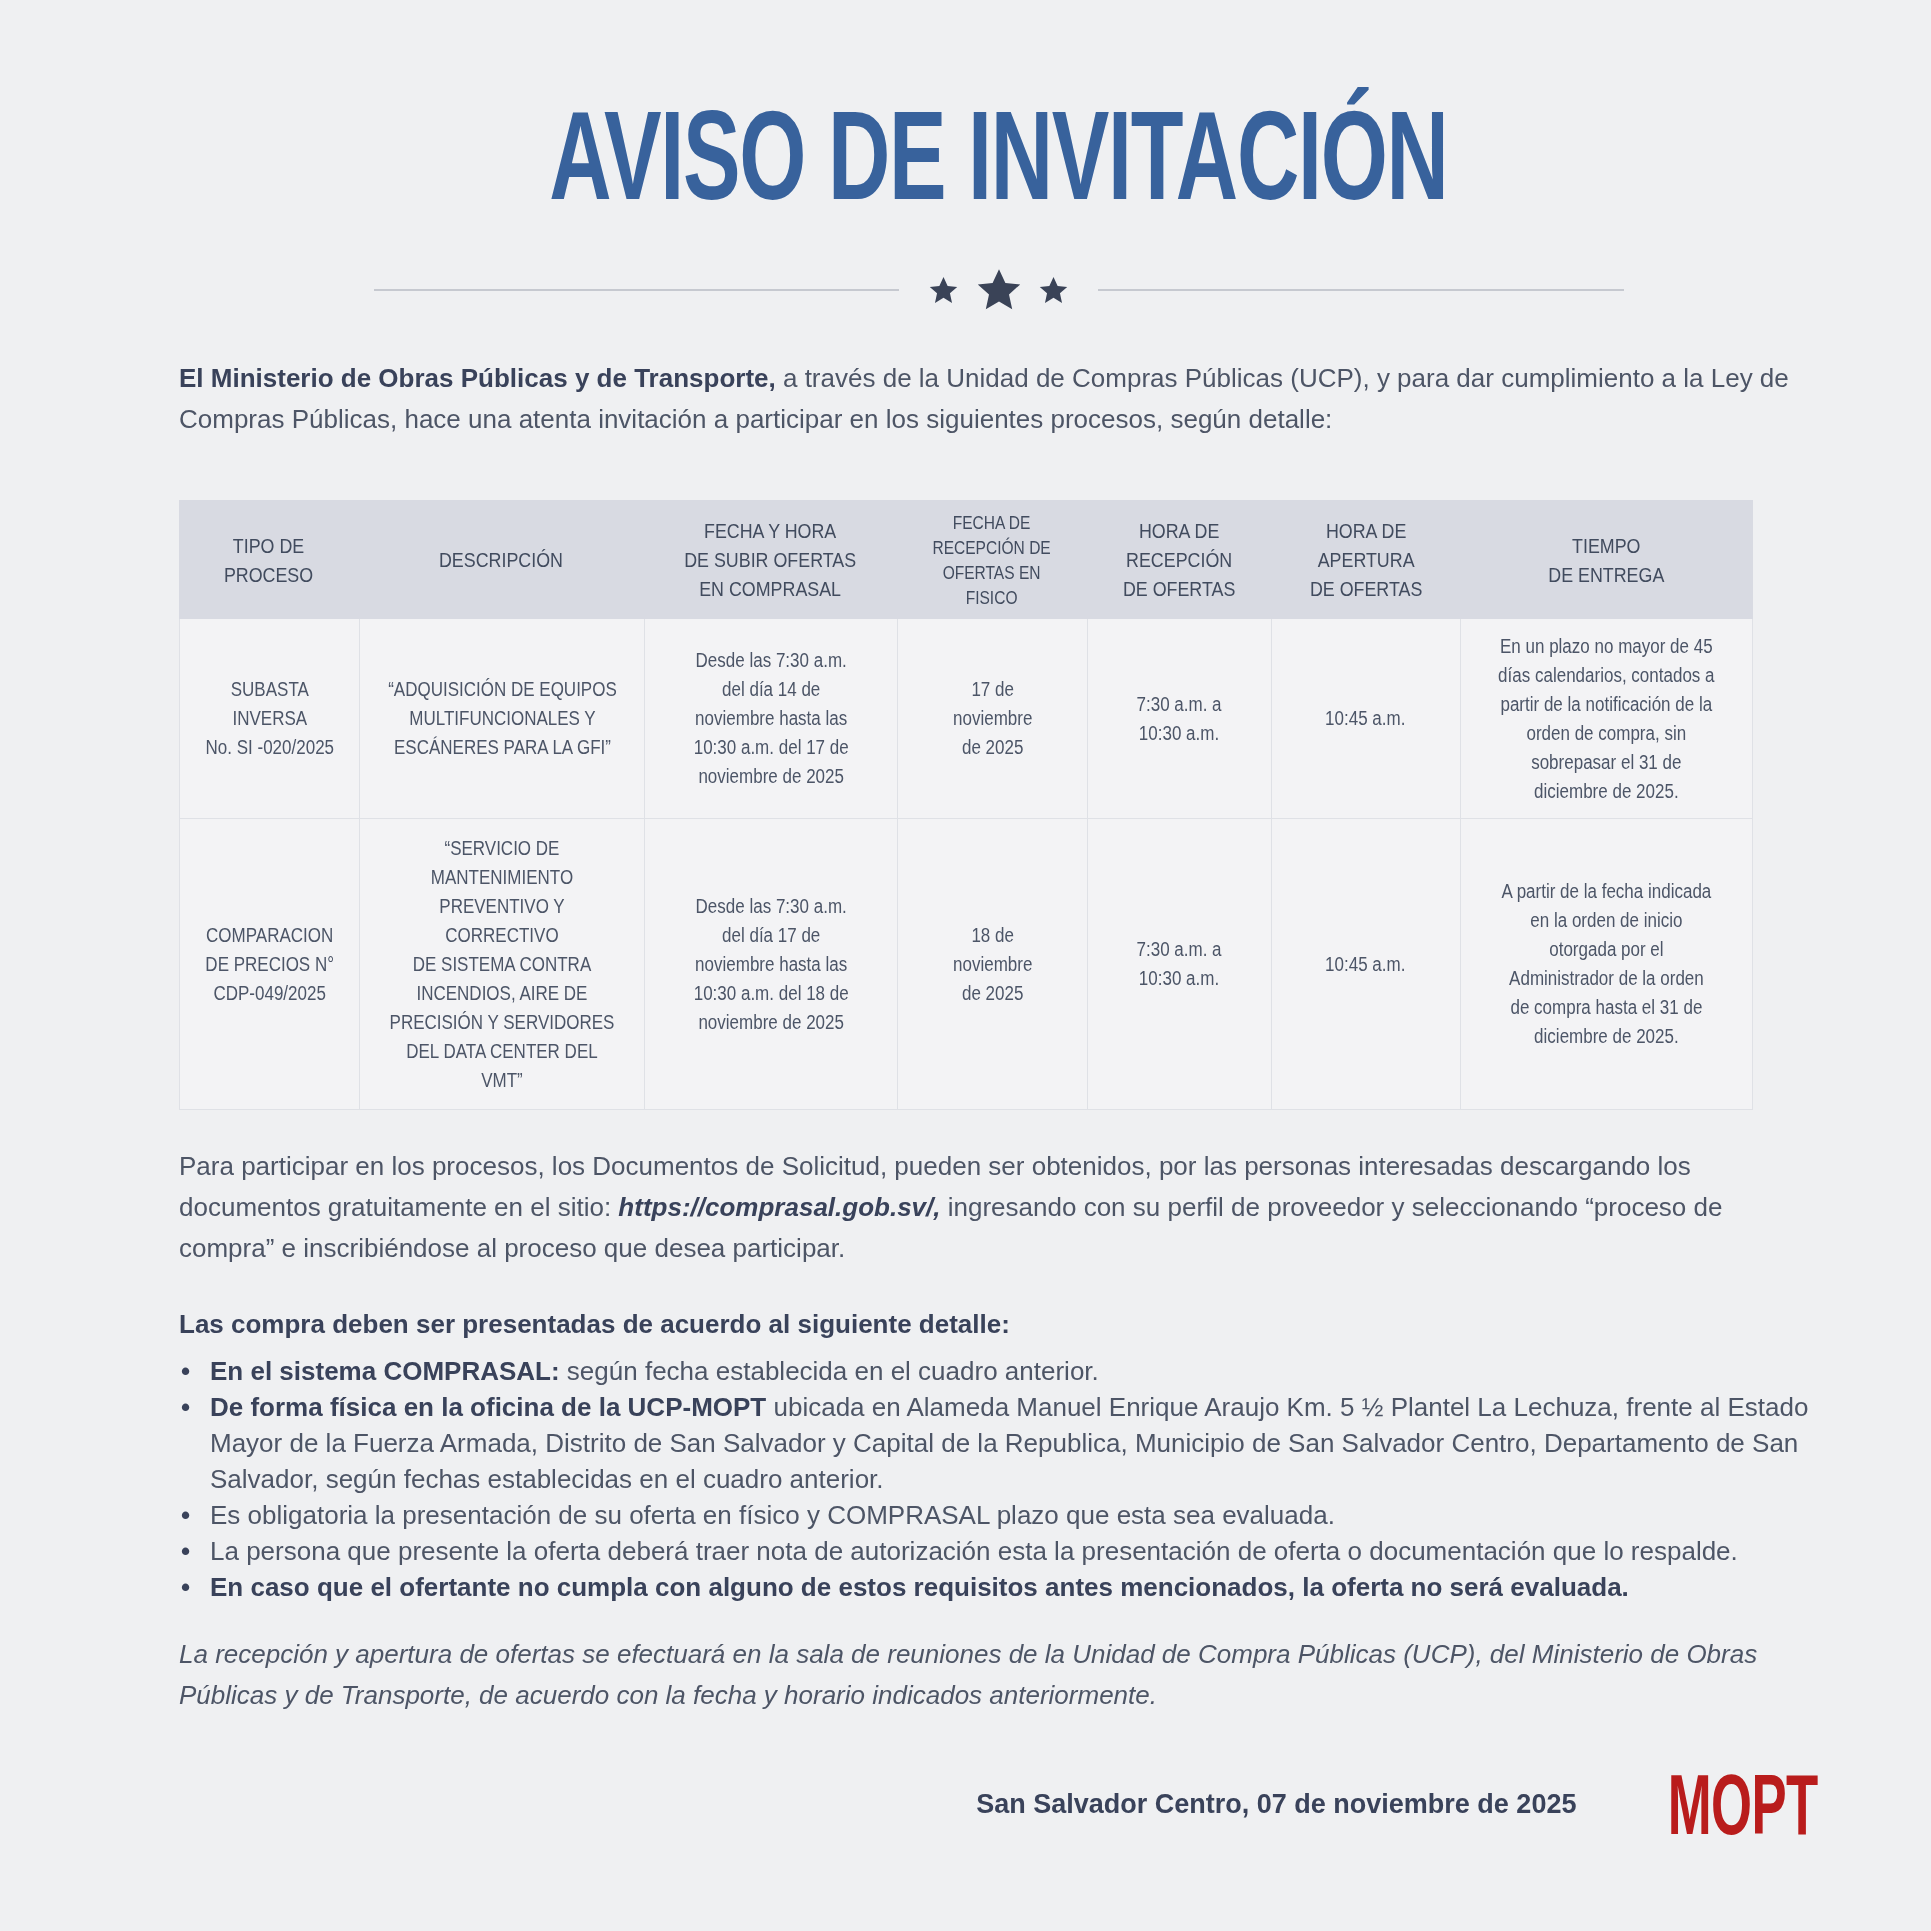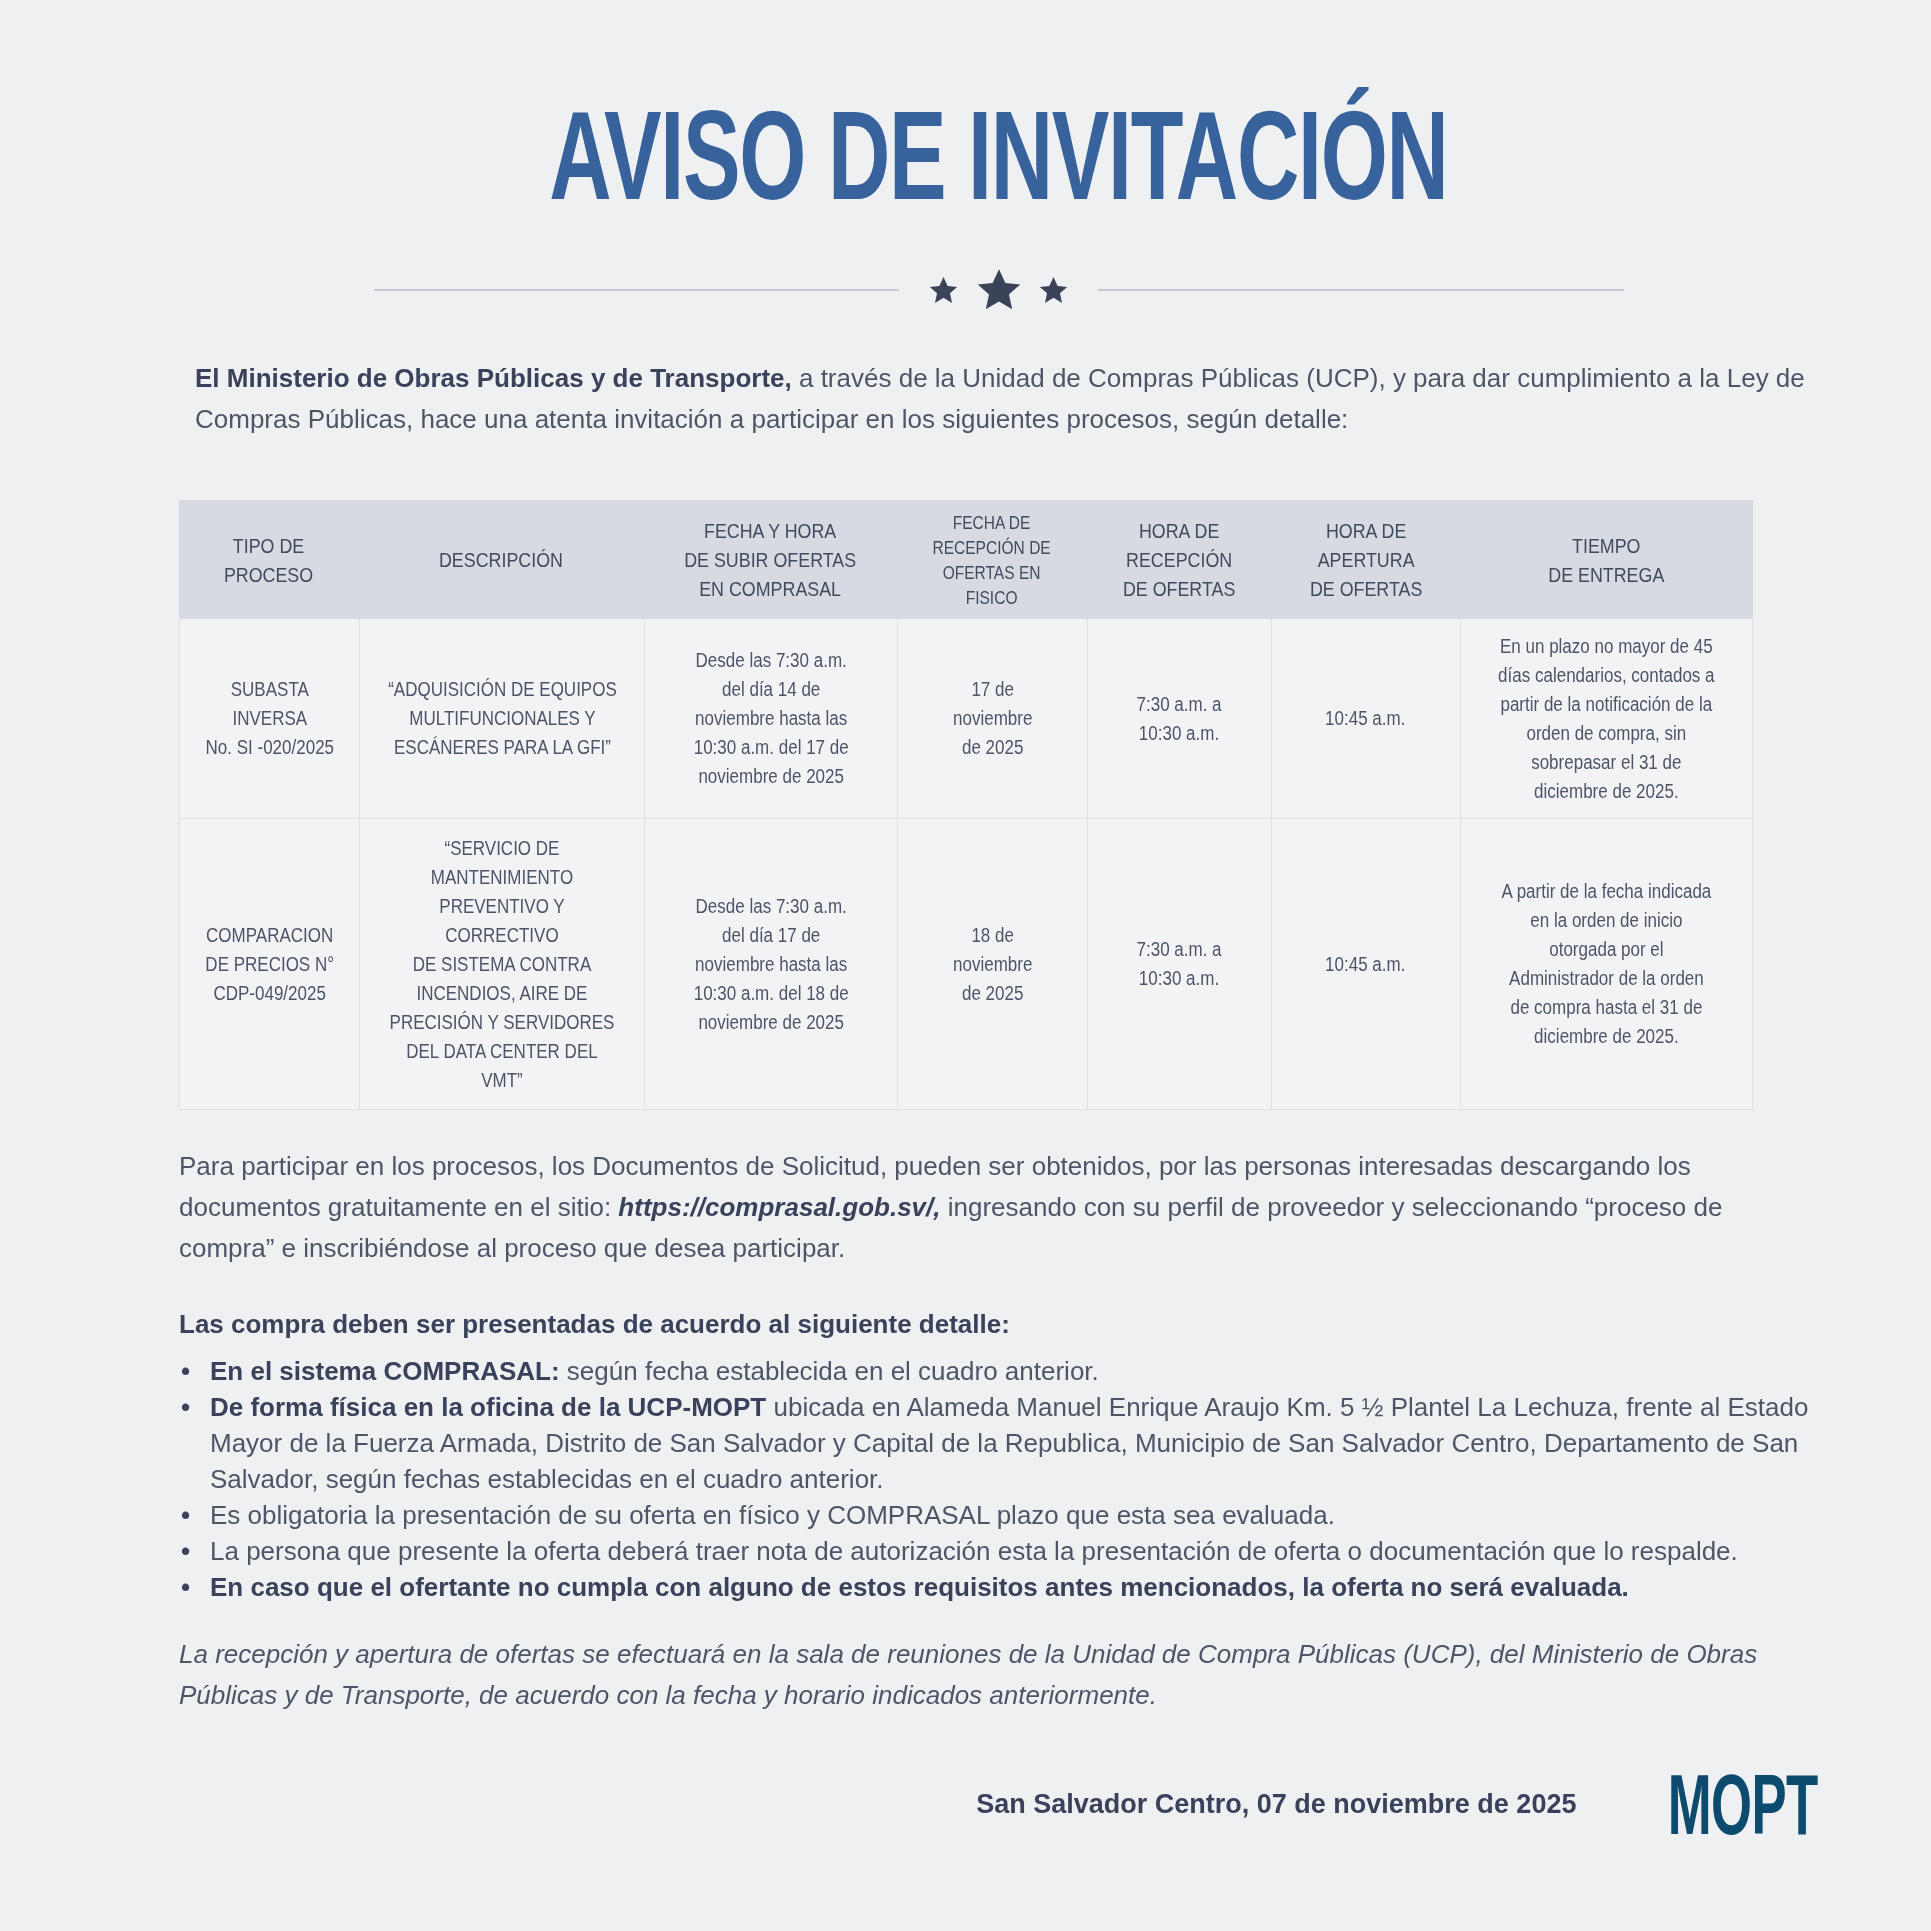--- a/index.html
+++ b/index.html
@@ -19,21 +19,21 @@
   }
   .title .sqz{display:inline-block;transform:scaleX(.68);transform-origin:50% 50%;letter-spacing:-1.9px;}
 
   
   .divider{margin:41px auto 0 auto;width:1250px;display:flex;align-items:center;height:48px;}
   .divider .line{flex:1;height:1.9px;background:#c6c9d0;}
   .stars{display:flex;align-items:center;gap:15.4px;margin:0 29px;}
   .stars svg{display:block;}
 
   
-  .intro{margin:44px 0 0 16px;font-size:26px;line-height:41px;color:#4d5566;}
+  .intro{margin:44px 0 0 0;font-size:26px;line-height:41px;color:#4d5566;}
   b,strong{color:#39425a;font-weight:700;}
 
   
   .ptable{margin-top:60px;width:1574px;}
   .thead{
     display:grid;background:#d8dae2;
     grid-template-columns:11.4% 18.1% 16.1% 12.1% 11.7% 12.0% 18.6%;
   }
   .th{
     min-height:108px;display:flex;align-items:center;justify-content:center;
@@ -63,21 +63,21 @@
   .bullets{margin:7.7px 0 0 0;padding:0;list-style:none;}
   .bullets li{position:relative;padding-left:31px;font-size:26px;line-height:36px;margin:0;}
   .bullets li::before{content:"•";position:absolute;left:1.9px;top:0;color:#39425a;font-weight:700;}
 
   .closing{margin:29px 0 8px 0;font-size:26px;line-height:41px;font-style:italic;}
 
   
   .footer{margin-top:42px;display:flex;align-items:center;justify-content:flex-end;height:93px;}
   .footer-date{font-size:27px;font-weight:700;color:#39425a;}
   .logo{
-    font-size:85px;font-weight:700;color:#0c4a6e;line-height:93px;white-space:nowrap;
+    font-size:85px;font-weight:700;color:#b91c1c;line-height:93px;white-space:nowrap;
   }
   .logo .sqz{display:inline-block;transform:scaleX(.62);transform-origin:100% 50%;letter-spacing:-1px;}
 </style>
 </head>
 <body>
 
 <div class="page">
 
   <h1 class="title"><span class="sqz">AVISO DE INVITACIÓN</span></h1>
 

